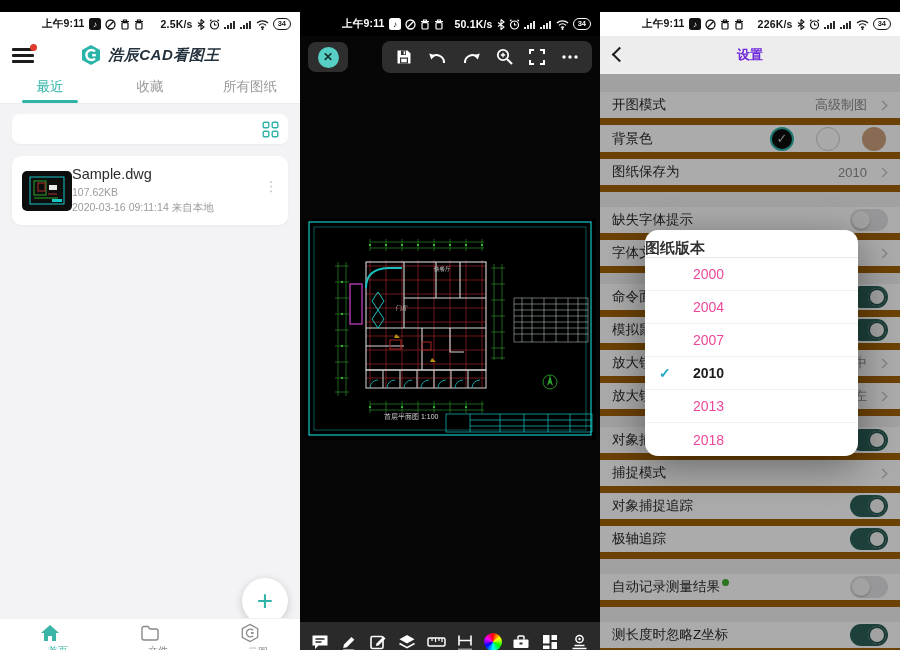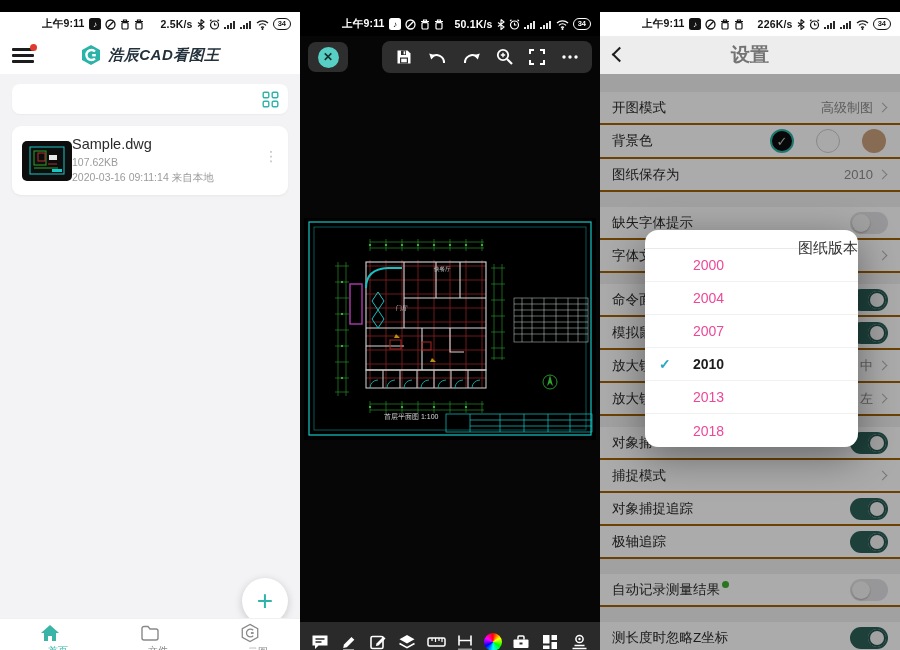--- a/index.html
+++ b/index.html
@@ -62,50 +62,50 @@
   .vtoolbar { position:absolute; left:82px; top:29px; right:8px; height:32px; background:#2e2e2e;
               border-radius:8px; display:flex; align-items:center; justify-content:space-around; padding:0 6px; }
   .vbottom { position:absolute; bottom:0; left:0; right:0; height:40px; background:#2a2a2a;
              display:flex; align-items:center; justify-content:space-around; padding:0 6px; }
   .colorwheel { width:18px; height:18px; border-radius:50%;
                 background:conic-gradient(#f00,#ff0,#0f0,#0ff,#00f,#f0f,#f00); display:block; }
   svg.cad { position:absolute; left:4px; top:206px; }
 
   
   .s-header { height:38px; background:#ededed; display:flex; align-items:center; justify-content:center; position:relative; }
-  .s-title { font-size:19px; font-weight:bold; color:#737373; }
+  .s-title { font-size:13px; font-weight:bold; color:#6d28d9; }
   .backchev { position:absolute; left:14px; top:13px; width:11px; height:11px;
               border-left:2.5px solid #1e1e1e; border-bottom:2.5px solid #1e1e1e; transform:rotate(45deg); }
   .s-content { position:absolute; top:62px; left:0; right:0; bottom:0; }
   .srow { height:33px; background:#fff; display:flex; align-items:center; padding:0 12px;
-          border-bottom:2px solid #a16207; }
+          border-bottom:7px solid #a16207; }
   .srow-label { flex:1; font-size:13.5px; color:#2b2b2b; white-space:nowrap; overflow:hidden; }
-  .srow-value { font-size:13px; color:#8c8c8c; margin-right:6px; }
+  .srow-value { font-size:13px; color:#8c8c8c; margin-right:12px; }
   .chev { width:7px; height:7px; border-top:1.5px solid #b2b2b2; border-right:1.5px solid #b2b2b2;
           transform:rotate(45deg); margin-right:2px; }
   .gap { height:15px; }
   .gap-sm { height:11px; }
   .toggle { width:38px; height:22px; border-radius:11px; position:relative; }
   .toggle.on { background:#2c6059; }
   .toggle.off { background:#e2e2e4; }
   .knob { position:absolute; top:2px; width:18px; height:18px; border-radius:50%; background:#f2f2f2; }
   .toggle.on .knob { right:2px; box-shadow:inset 0 0 0 2px #24544e; }
   .toggle.off .knob { left:2px; box-shadow:0 1px 2px rgba(0,0,0,.25); }
   .swatches { display:flex; gap:22px; align-items:center; margin-right:2px; }
   .swatch { width:24px; height:24px; border-radius:50%; display:flex; align-items:center; justify-content:center; }
   .swatch.black { background:#0c0c0c; border:2px solid #2fb3a8; color:#b9c6c3; font-size:13px; }
   .swatch.white { background:#fdfdfd; border:1px solid #cccccc; }
   .swatch.tan { background:#c9a27c; }
   .badge-new { display:inline-block; width:7px; height:7px; border-radius:50%; background:#3faf2e;
                margin-left:2px; vertical-align:super; }
   .dim { position:absolute; left:0; right:0; top:62px; bottom:0; background:rgba(0,0,0,.33); z-index:5; }
   .dialog { position:absolute; left:45px; top:218px; width:213px; background:#fff; border-radius:13px;
             z-index:10; overflow:hidden; box-shadow:0 10px 40px rgba(0,0,0,.4); }
-  .dlg-title { height:19px; line-height:36px; text-align:right; font-size:15px; color:#333;
-               font-weight:normal; border-bottom:1px solid #e9e9e9; }
+  .dlg-title { height:28px; line-height:36px; text-align:left; font-size:15px; color:#333;
+               font-weight:bold; border-bottom:1px solid #e9e9e9; }
   .dlg-opt { height:33px; display:flex; align-items:center; padding-left:48px; font-size:14px;
              color:#ec4899; border-bottom:1px solid #f1f1f1; position:relative; }
   .dlg-opt:last-child { border-bottom:none; }
   .dlg-opt.selected { color:#1d1d1d; font-weight:bold; }
   .dlg-check { position:absolute; left:14px; color:#2aa9c4; font-size:14px; font-weight:bold; }
 </style>
 </head>
 <body>
 
 <div class="panel" id="p-home">
@@ -162,20 +162,26 @@
     <div class="brand">
       <svg width="22" height="22" viewBox="0 0 22 22">
         <polygon points="11,1 20,6 20,16 11,21 2,16 2,6" fill="#2ab3a9"></polygon>
         <path d="M15 7.5 a5 5 0 1 0 0 7" fill="none" stroke="#fff" stroke-width="2.4"></path>
         <rect x="12.2" y="10" width="3.6" height="2.4" fill="#fff"></rect>
       </svg>
       <span class="brand-title">浩辰CAD看图王</span>
     </div>
   </div>
 
+  <div class="tabs">
+    <div class="tab active">最近</div>
+    <div class="tab">收藏</div>
+    <div class="tab">所有图纸</div>
+    <div class="tab-underline"></div>
+  </div>
 
   <div class="searchbar">
     <svg width="17" height="17" viewBox="0 0 17 17">
       <rect x="1.2" y="1.2" width="5.6" height="5.6" rx="1.2" fill="none" stroke="#2fb3a8" stroke-width="1.4"></rect>
       <rect x="10.2" y="1.2" width="5.6" height="5.6" rx="1.2" fill="none" stroke="#2fb3a8" stroke-width="1.4"></rect>
       <rect x="1.2" y="10.2" width="5.6" height="5.6" rx="1.2" fill="none" stroke="#2fb3a8" stroke-width="1.4"></rect>
       <rect x="10.2" y="10.2" width="5.6" height="5.6" rx="1.2" fill="none" stroke="#2fb3a8" stroke-width="1.4"></rect>
     </svg>
   </div>
 

